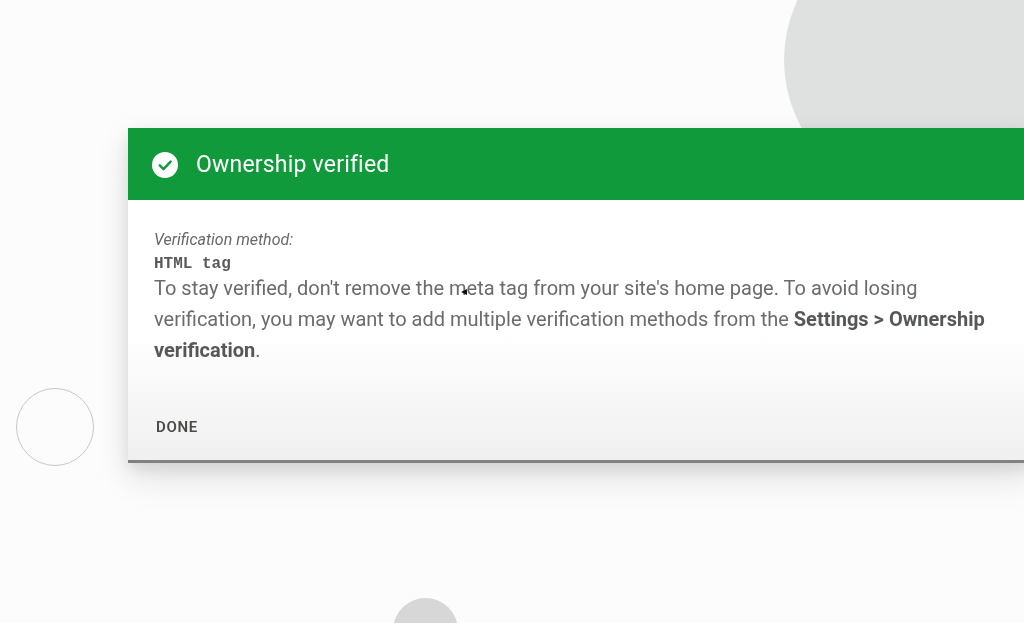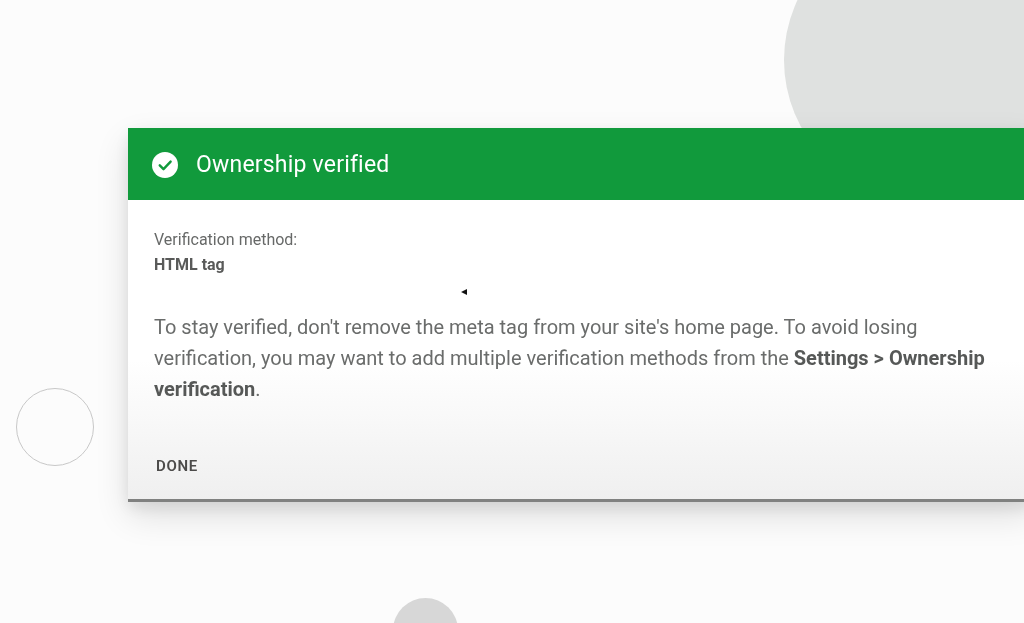--- a/index.html
+++ b/index.html
@@ -81,26 +81,27 @@
     }
     .dialog-body {
       padding: 30px 26px 22px 26px;
       color: #5d5f5e;
     }
     .method-label {
       font-size: 16px;
       color: #676968;
       font-weight: 400;
       margin-bottom: 6px;
+      font-style: italic;
     }
     .method-value {
       font-size: 16px;
       color: #595a59;
       font-weight: 700;
-      margin-bottom: 38px;
+      font-family: Liberation Mono, monospace;
     }
     .info-text {
       font-size: 20px;
       color: #6a6c6b;
       line-height: 1.55;
       font-weight: 400;
     }
     .info-text .settings-path {
       color: #565857;
       font-weight: 700;

